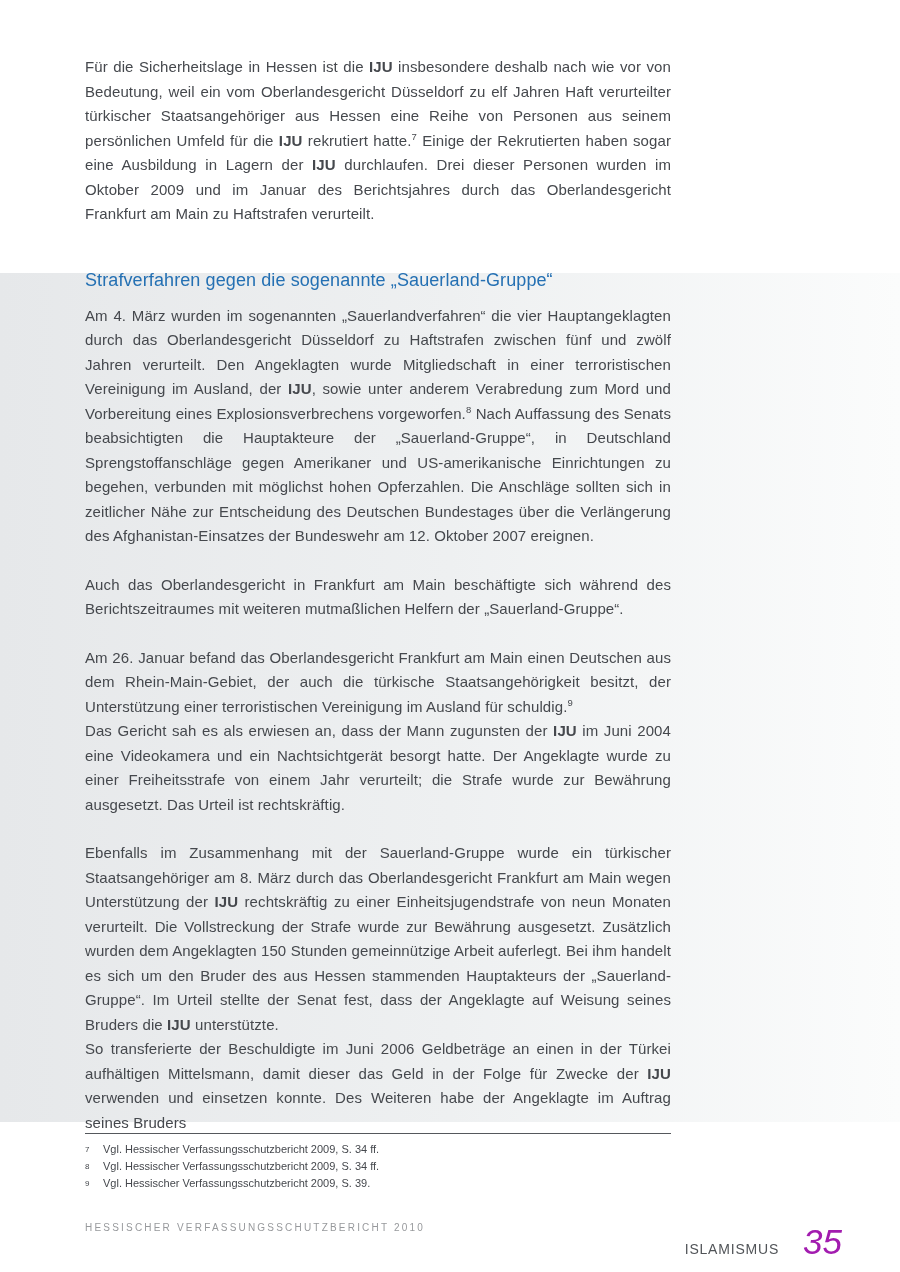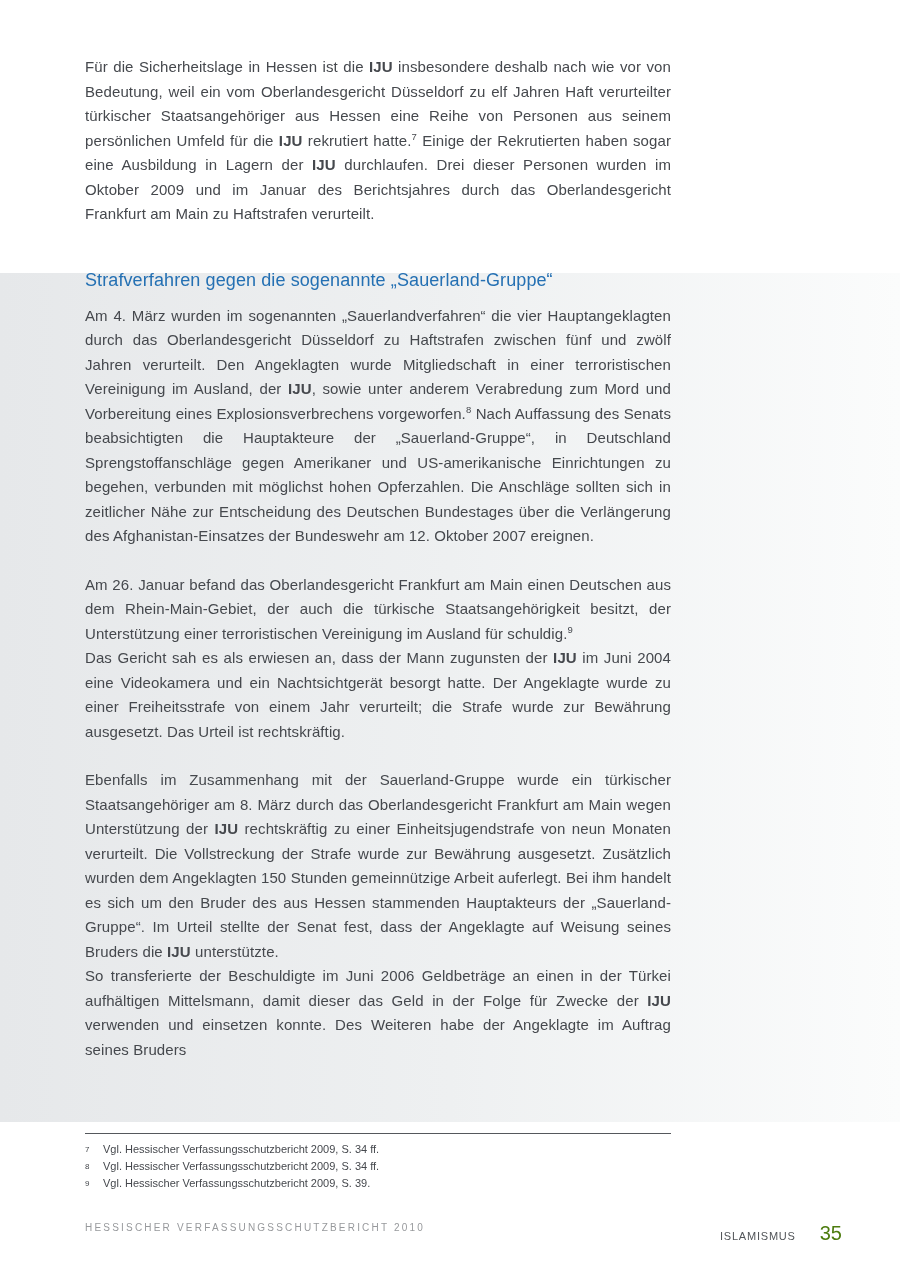--- a/index.html
+++ b/index.html
@@ -96,41 +96,43 @@
     font-size: 10px;
     letter-spacing: 2.2px;
     color: var(--footer-gray);
   }
   .footer-right {
     display: flex;
     align-items: baseline;
     gap: 24px;
   }
   .footer-section-label {
-    font-size: 11px;
+    font-size: 14px;
     letter-spacing: 0.8px;
     color: var(--footer-dark);
   }
   .footer-page-number {
-    font-size: 20px;
+    font-size: 35px;
     font-weight: normal;
-    color: #4d7c0f;
+    color: #a21caf;
+    font-style: italic;
   }
 </style>
 </head>
 <body>
 
 <div class="shade-band"></div>
 
 <div class="content">
   <p class="para intro"><span>Für die Sicherheitslage in Hessen ist die </span><b>IJU</b><span> insbesondere deshalb nach wie vor von Bedeutung, weil ein vom Oberlandesgericht Düsseldorf zu elf Jahren Haft verurteilter türkischer Staatsangehöriger aus Hessen eine Reihe von Personen aus seinem persönlichen Umfeld für die </span><b>IJU</b><span> rekrutiert hatte.</span><sup>7</sup><span> Einige der Rekrutierten haben sogar eine Ausbildung in Lagern der </span><b>IJU</b><span> durchlaufen. Drei dieser Personen wurden im Oktober 2009 und im Januar des Berichtsjahres durch das Oberlandesgericht Frankfurt am Main zu Haftstrafen verurteilt.</span></p>
 
   <h2 class="section-heading">Strafverfahren gegen die sogenannte „Sauerland-Gruppe“</h2>
 
   <p class="para first"><span>Am 4. März wurden im sogenannten „Sauerlandverfahren“ die vier Hauptangeklagten durch das Oberlandesgericht Düsseldorf zu Haftstrafen zwischen fünf und zwölf Jahren verurteilt. Den Angeklagten wurde Mitgliedschaft in einer terroristischen Vereinigung im Ausland, der </span><b>IJU</b><span>, sowie unter anderem Verabredung zum Mord und Vorbereitung eines Explosionsverbrechens vorgeworfen.</span><sup>8</sup><span> Nach Auffassung des Senats beabsichtigten die Hauptakteure der „Sauerland-Gruppe“, in Deutschland Sprengstoffanschläge gegen Amerikaner und US-amerikanische Einrichtungen zu begehen, verbunden mit möglichst hohen Opferzahlen. Die Anschläge sollten sich in zeitlicher Nähe zur Entscheidung des Deutschen Bundestages über die Verlängerung des Afghanistan-Einsatzes der Bundeswehr am 12. Oktober 2007 ereignen.</span></p>
+  <p class="para gap"><span>Auch das Oberlandesgericht in Frankfurt am Main beschäftigte sich während des Berichtszeitraumes mit weiteren mutmaßlichen Helfern der „Sauerland-Gruppe“.</span></p>
   <p class="para gap"><span>Am 26. Januar befand das Oberlandesgericht Frankfurt am Main einen Deutschen aus dem Rhein-Main-Gebiet, der auch die türkische Staatsangehörigkeit besitzt, der Unterstützung einer terroristischen Vereinigung im Ausland für schuldig.</span><sup>9</sup></p>
   <p class="para"><span>Das Gericht sah es als erwiesen an, dass der Mann zugunsten der </span><b>IJU</b><span> im Juni 2004 eine Videokamera und ein Nachtsichtgerät besorgt hatte. Der Angeklagte wurde zu einer Freiheitsstrafe von einem Jahr verurteilt; die Strafe wurde zur Bewährung ausgesetzt. Das Urteil ist rechtskräftig.</span></p>
   <p class="para gap"><span>Ebenfalls im Zusammenhang mit der Sauerland-Gruppe wurde ein türkischer Staatsangehöriger am 8. März durch das Oberlandesgericht Frankfurt am Main wegen Unterstützung der </span><b>IJU</b><span> rechtskräftig zu einer Einheitsjugendstrafe von neun Monaten verurteilt. Die Vollstreckung der Strafe wurde zur Bewährung ausgesetzt. Zusätzlich wurden dem Angeklagten 150 Stunden gemeinnützige Arbeit auferlegt. Bei ihm handelt es sich um den Bruder des aus Hessen stammenden Hauptakteurs der „Sauerland-Gruppe“. Im Urteil stellte der Senat fest, dass der Angeklagte auf Weisung seines Bruders die </span><b>IJU</b><span> unterstützte.</span></p>
   <p class="para"><span>So transferierte der Beschuldigte im Juni 2006 Geldbeträge an einen in der Türkei aufhältigen Mittelsmann, damit dieser das Geld in der Folge für Zwecke der </span><b>IJU</b><span> verwenden und einsetzen konnte. Des Weiteren habe der Angeklagte im Auftrag seines Bruders</span></p>
 </div>
 
 <div class="footnotes">
   <hr class="fn-rule">
   <div class="fn">
     <span class="fn-num">7</span>

